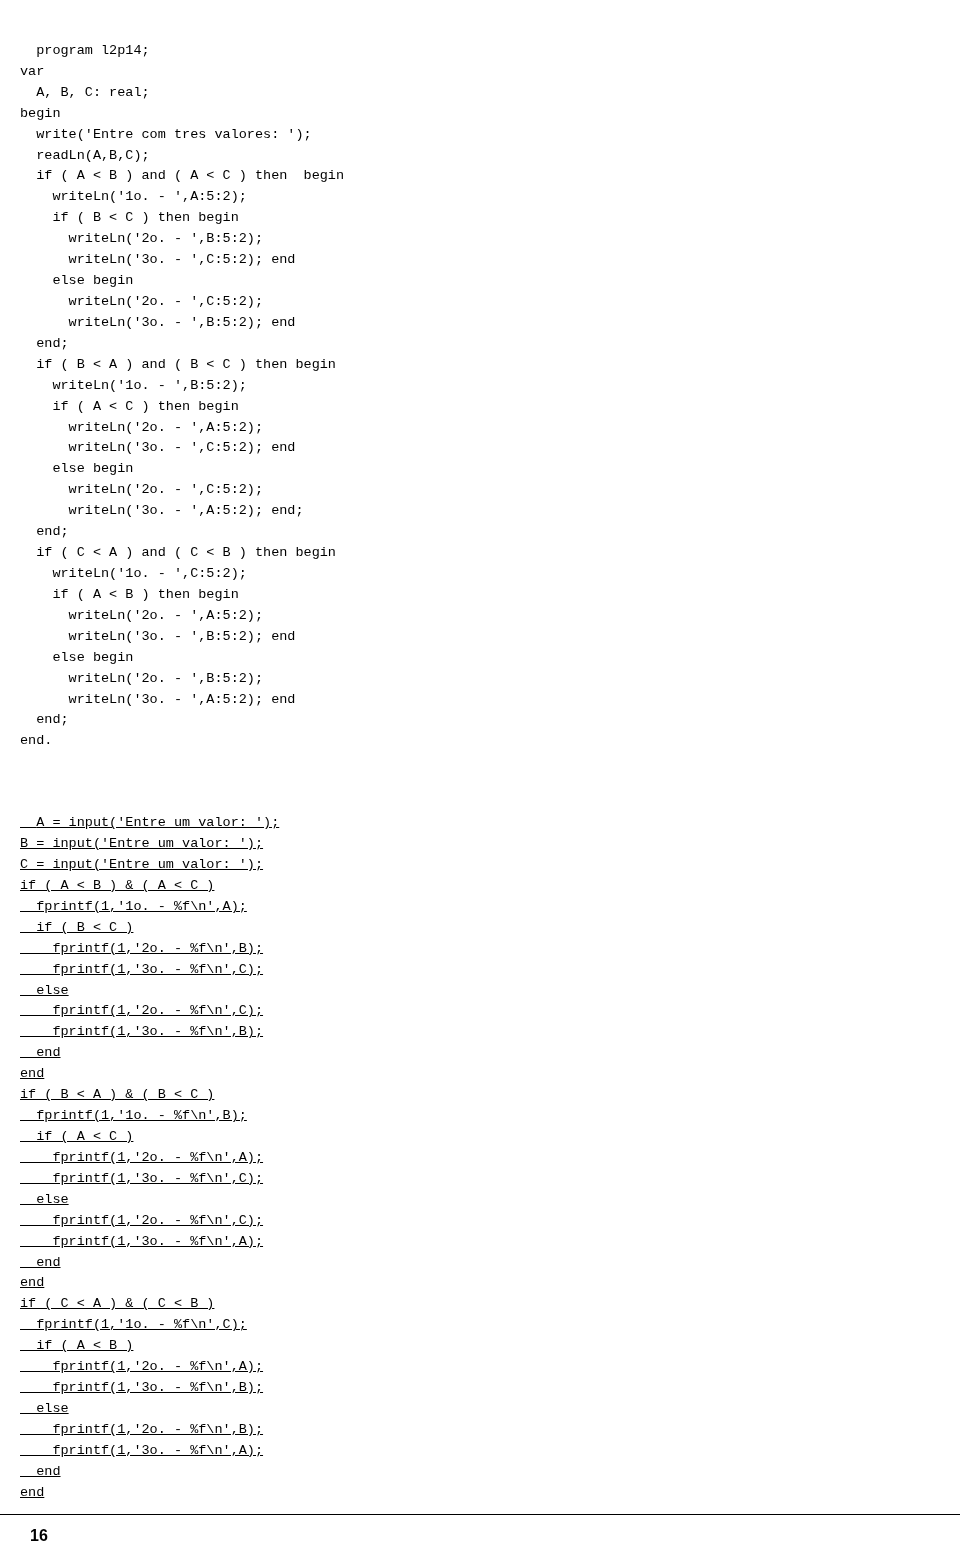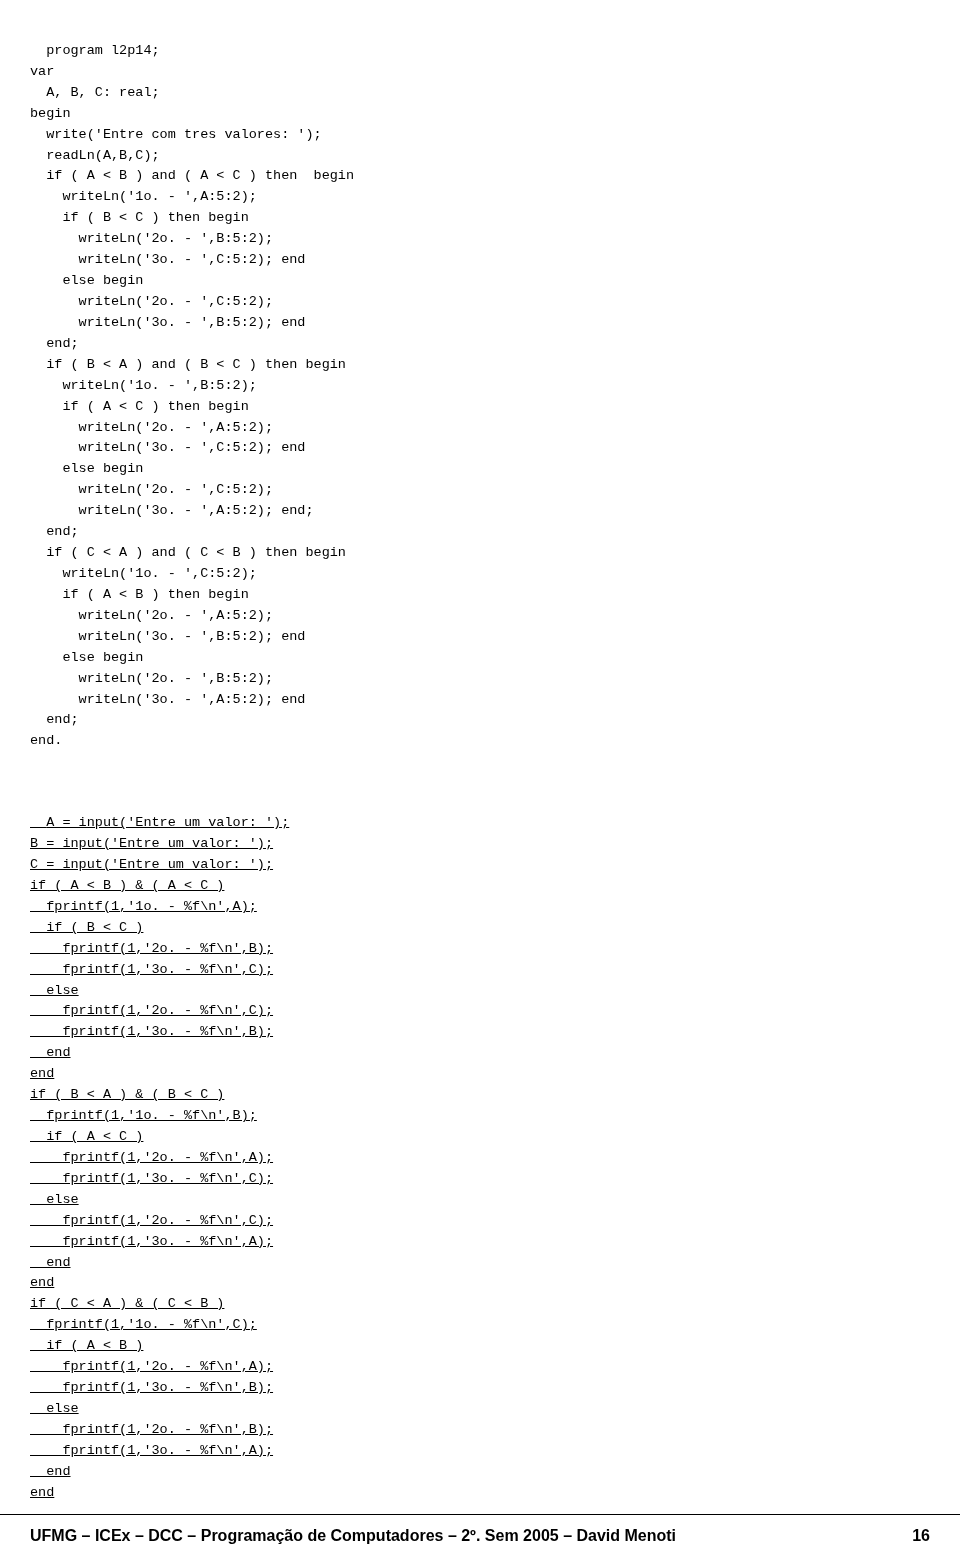--- a/index.html
+++ b/index.html
@@ -12,21 +12,21 @@
       width: 960px;
       min-height: 1550px;
       background: #ffffff;
       font-family: 'Courier New', Courier, monospace;
       display: flex;
       flex-direction: column;
     }
 
     .code-section {
       flex: 1;
-      padding: 20px 30px 10px 30px;
+      padding: 20px 30px 10px 20px;
       font-size: 13.5px;
       line-height: 1.55;
       color: #000000;
       white-space: pre;
     }
 
     .footer {
       border-top: 1px solid #000;
       padding: 12px 30px;
       font-family: Arial, Helvetica, sans-serif;
@@ -115,15 +115,14 @@
     fprintf(1,'2o. - %f\n',A);
     fprintf(1,'3o. - %f\n',B);
   else
     fprintf(1,'2o. - %f\n',B);
     fprintf(1,'3o. - %f\n',A);
   end
 end</span>
 </div>
 
 <div class="footer">
-  <span class="footer-left">UFMG – ICEx – DCC – Programação de Computadores – 2º. Sem 2005 – David Menoti</span>
   <span class="footer-right">16</span>
 </div>
 
 </body></html>

